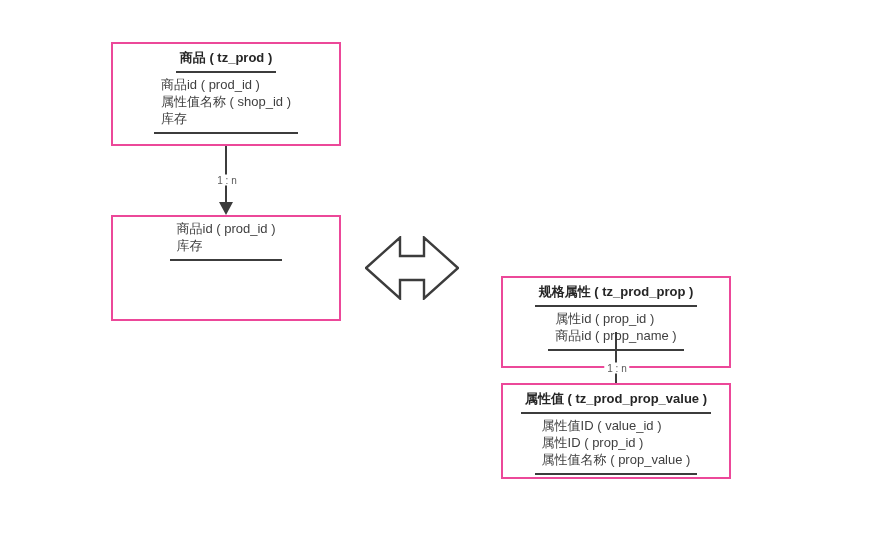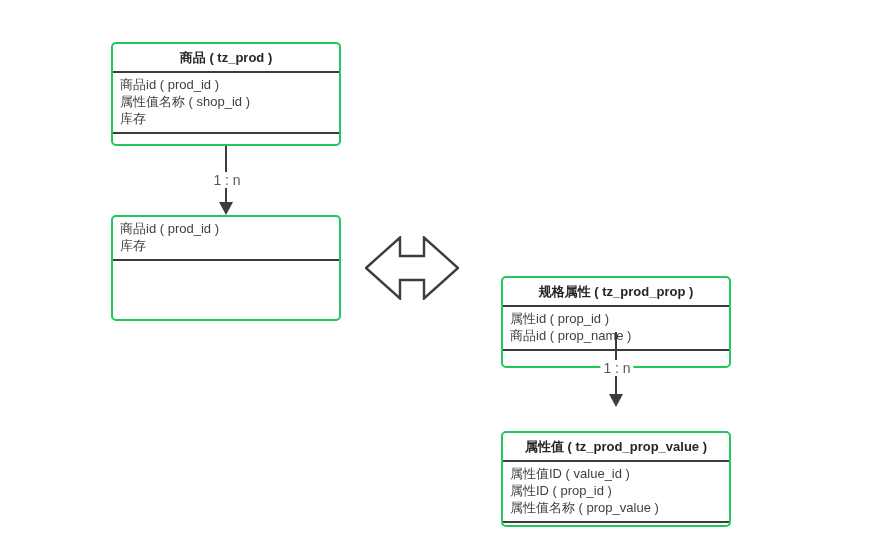--- a/index.html
+++ b/index.html
@@ -12,24 +12,25 @@
     height: 539px;
     background: #ffffff;
     overflow: hidden;
   }
 
   
   .entity {
     position: absolute;
     width: 230px;
     background: #ffffff;
-    border: 2px solid #22c55e;
-    border-radius: 5px;
+    border: 2px solid #ec4899;
+    border-radius: 0;
     display: flex;
     flex-direction: column;
+    align-items: center;
   }
   .entity-title {
     font-size: 13px;
     font-weight: bold;
     color: #262626;
     text-align: center;
     padding: 5px 4px 4px 4px;
     border-bottom: 2px solid #3c3c3c;
     white-space: nowrap;
   }
@@ -54,34 +55,34 @@
     position: absolute;
     width: 0;
     height: 0;
     border-left: 7px solid transparent;
     border-right: 7px solid transparent;
     border-top: 13px solid #3c3c3c;
   }
   .conn-label {
     position: absolute;
     transform: translate(-50%, -50%);
-    font-size: 14px;
+    font-size: 10px;
     color: #595959;
     background: #ffffff;
     padding: 0 3px;
     white-space: nowrap;
   }
 
   .double-arrow { position: absolute; }
 
   
   #entity-prod       { left: 111px; top: 42px;  height: 104px; }
   #entity-sku        { left: 111px; top: 215px; height: 106px; }
   #entity-prod-prop  { left: 501px; top: 240px; height: 92px; margin-top: 36px;  }
-  #entity-prop-value { left: 501px; top: 431px; height: 96px; }
+  #entity-prop-value { left: 501px; top: 383px; height: 96px; }
 
   #conn1-line  { left: 225px; top: 146px; height: 58px; }
   #conn1-head  { left: 219px; top: 202px; }
   #conn1-label { left: 227px; top: 180px; }
 
   #conn2-line  { left: 615px; top: 332px; height: 63px; }
   #conn2-head  { left: 609px; top: 394px; }
   #conn2-label { left: 617px; top: 368px; }
 
   #double-arrow { left: 365px; top: 236px; }

